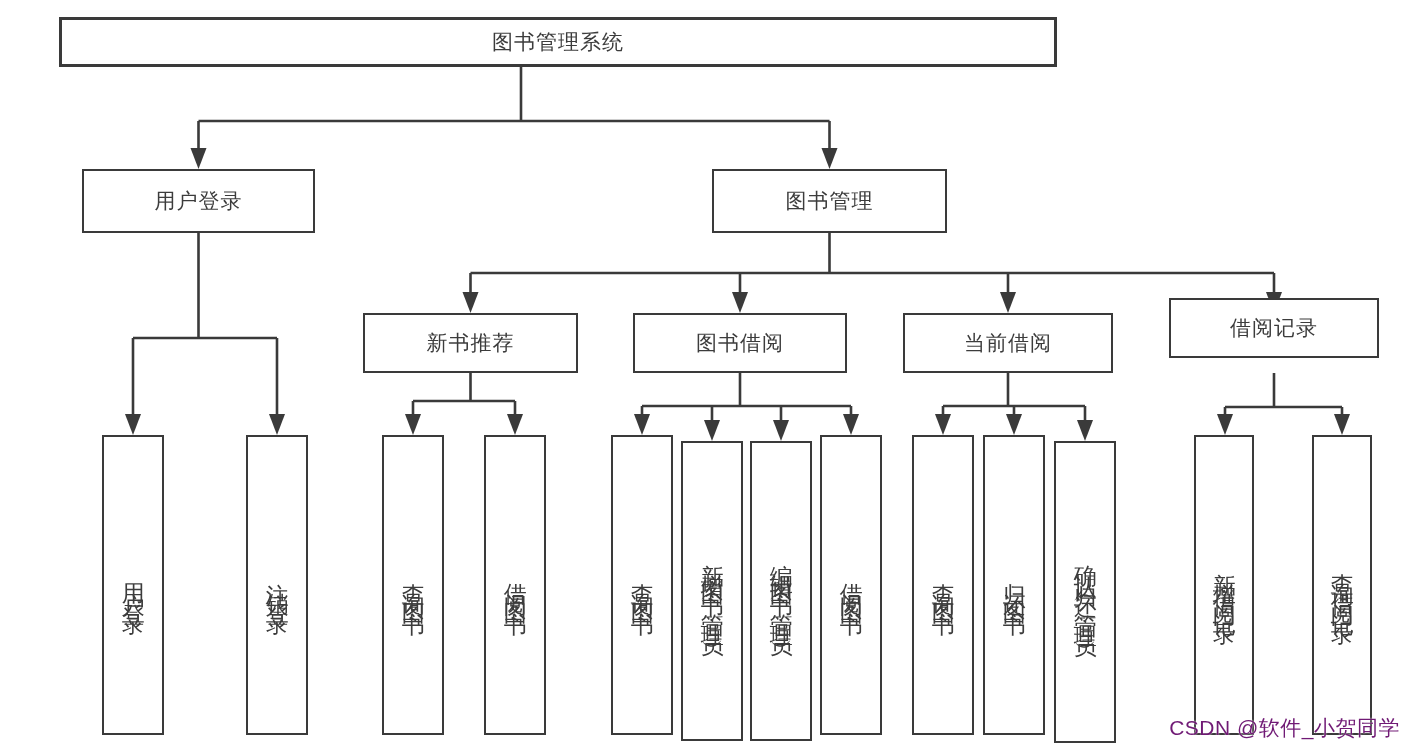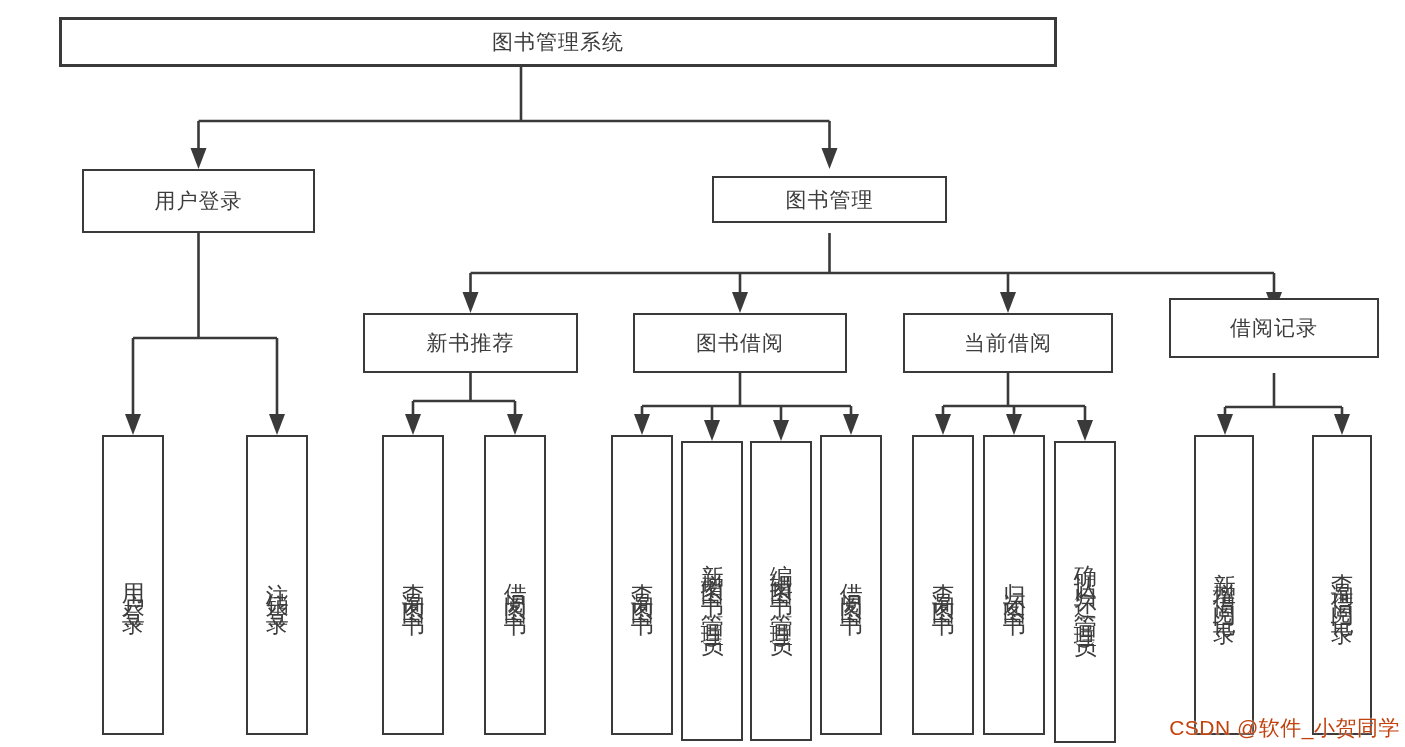--- a/index.html
+++ b/index.html
@@ -35,21 +35,21 @@
     letter-spacing: 10px;
     line-height: 1.2;
     white-space: nowrap;
   }
   .watermark {
     position: absolute;
     right: 5px;
     bottom: 5px;
     font-size: 21px;
     letter-spacing: 0.5px;
-    color: #c2410c;
+    color: #701a75;
     text-shadow: 0 0 2px #ffffff;
     z-index: 6;
     white-space: nowrap;
   }
 </style>
 </head>
 <body>
 
 <div class="stage">
 
@@ -93,21 +93,21 @@
     </g>
   </svg>
 
   <div class="node root h" style="left:22px;top:17px;width:998px;height:50px">
     <span>图书管理系统</span>
   </div>
 
   <div class="node h" style="left:82px;top:169px;width:233px;height:64px">
     <span>用户登录</span>
   </div>
-  <div class="node h" style="left:712px;top:176px;width:235px;height:47px">
+  <div class="node h" style="left:712px;top:169px;width:235px;height:64px">
     <span>图书管理</span>
   </div>
 
   <div class="node h" style="left:363px;top:313px;width:215px;height:60px">
     <span>新书推荐</span>
   </div>
   <div class="node h" style="left:633px;top:313px;width:214px;height:60px">
     <span>图书借阅</span>
   </div>
   <div class="node h" style="left:903px;top:313px;width:210px;height:60px">

